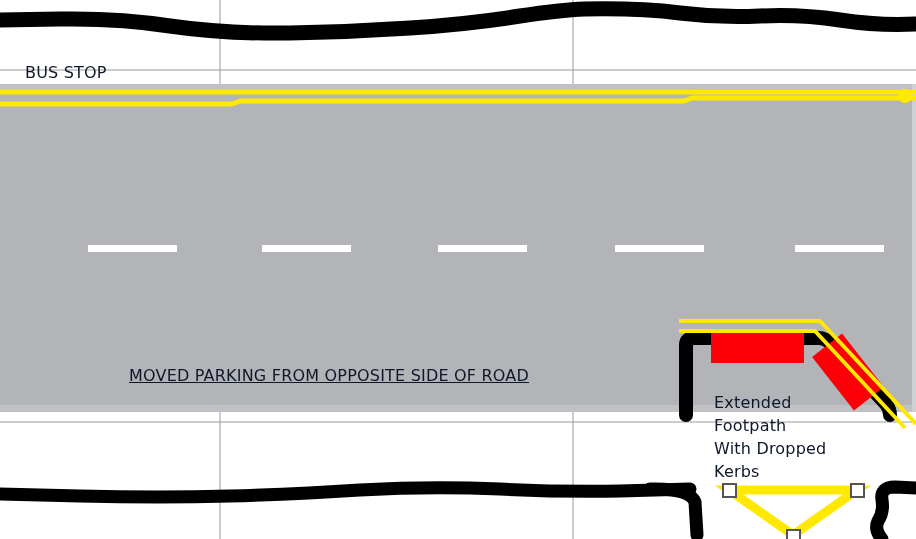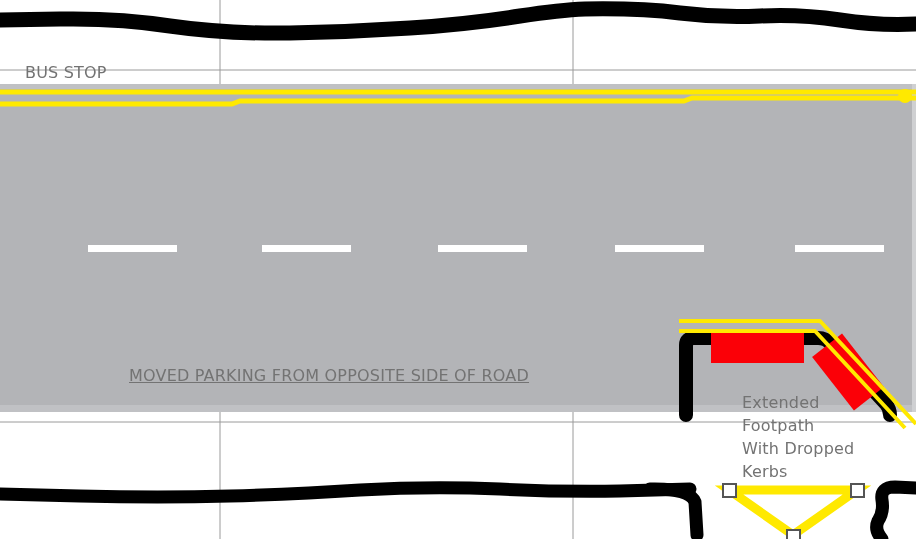--- a/index.html
+++ b/index.html
@@ -17,21 +17,21 @@
   }
   #svg-layer {
     position: absolute;
     left: 0;
     top: 0;
     width: 916px;
     height: 539px;
   }
   .label {
     position: absolute;
-    color: #737373;
+    color: #0f172a;
     white-space: pre;
     font-family: "DejaVu Sans", sans-serif;
   }
   #bus-stop-label {
     left: 25px;
     top: 63px;
     font-size: 16px;
     letter-spacing: 0.2px;
   }
   #moved-parking-label {
@@ -40,21 +40,20 @@
     font-size: 16px;
     letter-spacing: 0.2px;
     text-decoration: underline;
   }
   #extended-footpath-label {
     left: 714px;
     top: 391px;
     font-size: 16px;
     line-height: 23px;
     letter-spacing: 0.2px;
-    margin-left: 28px;
   }
 </style>
 </head>
 <body>
 
 <div id="canvas">
 
   <svg id="svg-layer" viewBox="0 0 916 539" xmlns="http://www.w3.org/2000/svg">
 
     <g>

